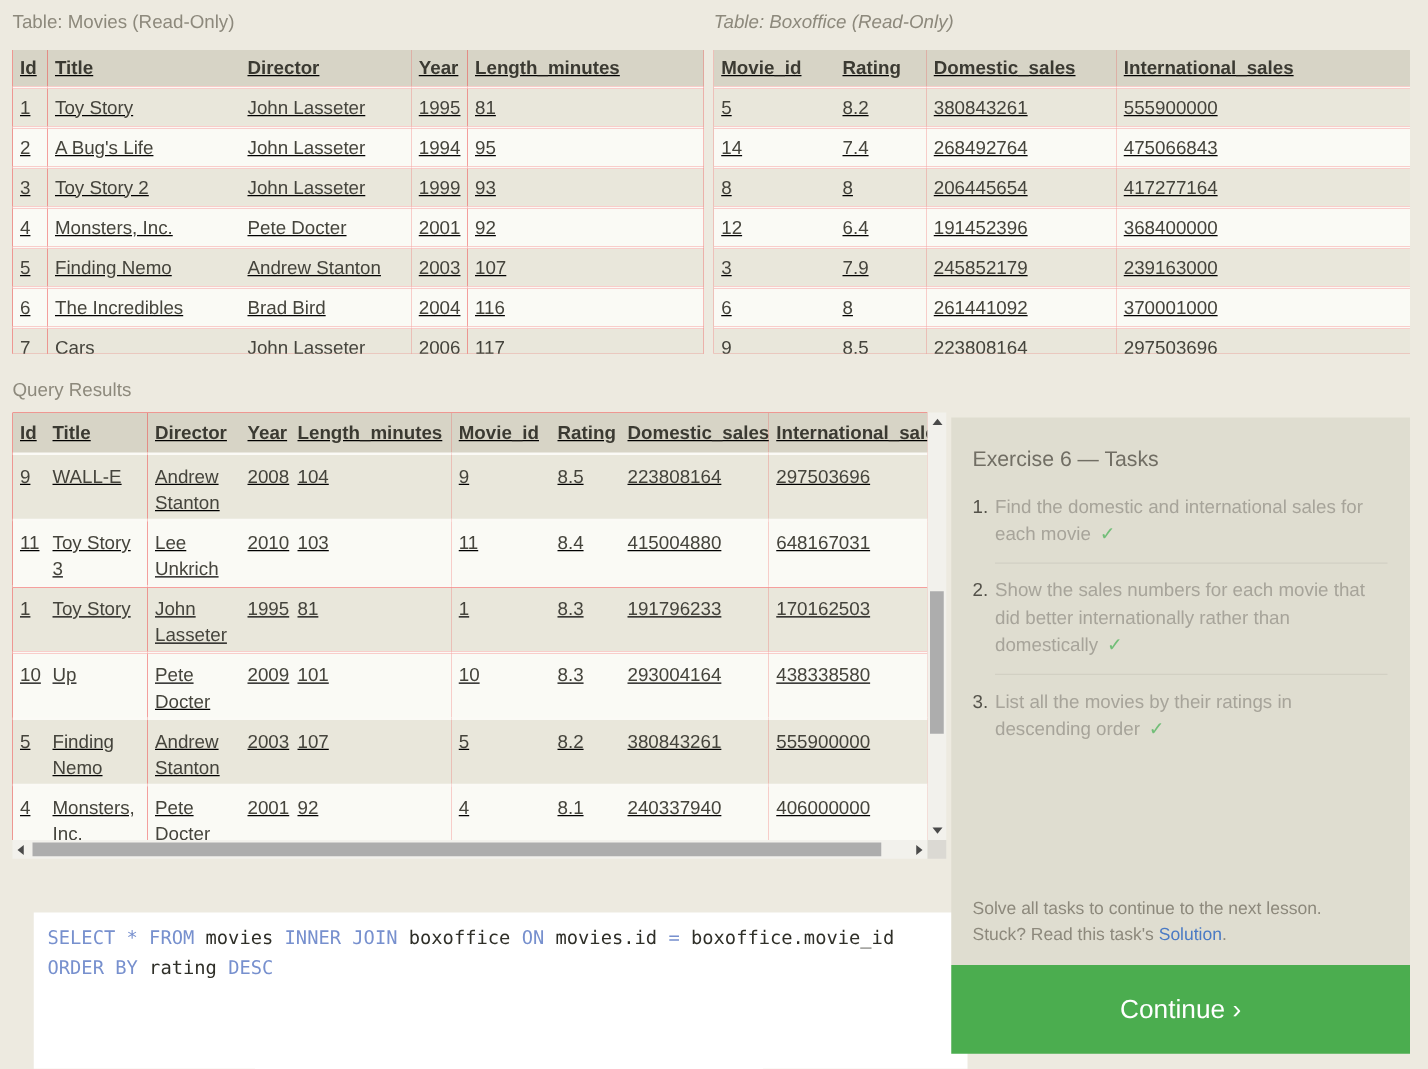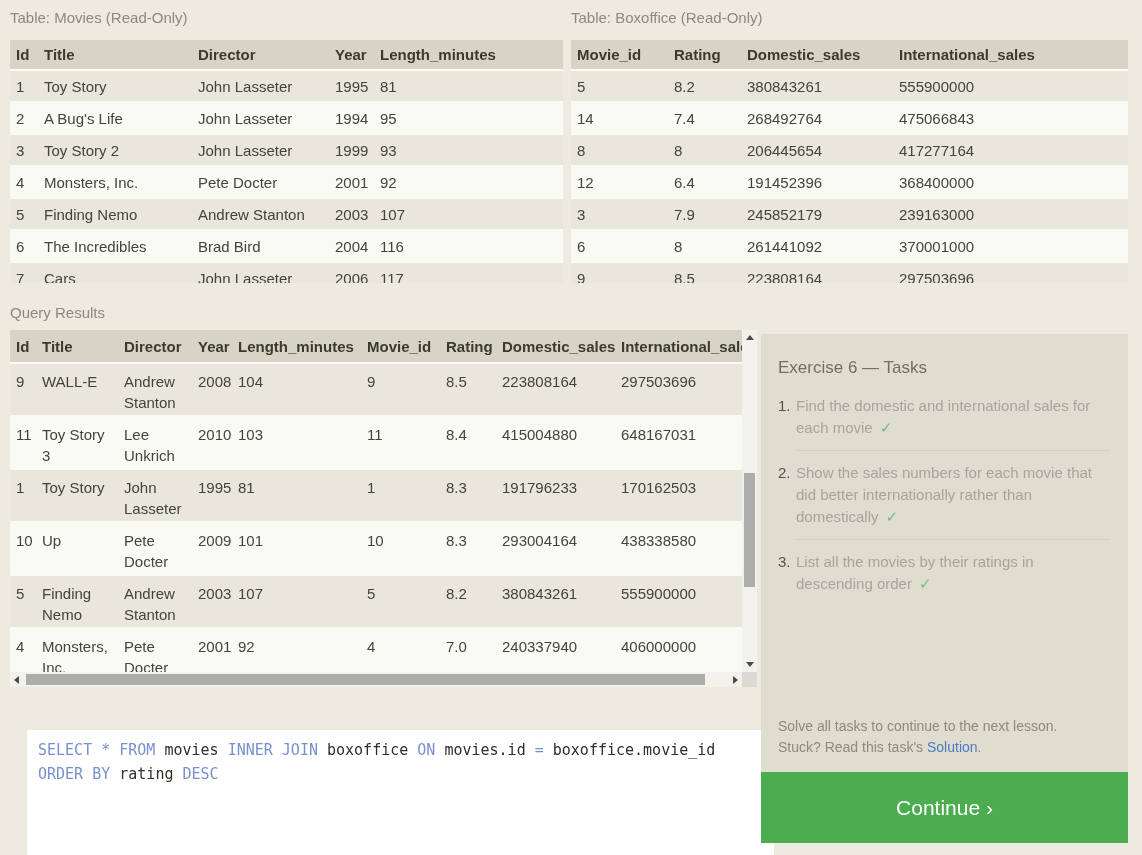--- a/index.html
+++ b/index.html
@@ -7,24 +7,24 @@
     width:1142px; height:855px; overflow:hidden;
     background:#EDEAE0;
     font-family:"Liberation Sans", sans-serif;
   }
   .page { position:relative; width:1142px; height:855px; background:#EDEAE0; }
 
   .panel-title {
     position:absolute; font-size:15px; color:#8D897C; white-space:nowrap;
   }
   #movies-title   { left:10px;  top:9px; }
-  #boxoffice-title{ left:571px; top:9px; }
+  #boxoffice-title{ left:571px; top:9px;font-style:italic; }
   #qr-title       { left:10px;  top:304px; }
 
-  .table-clip { position:absolute; overflow:hidden; background:#ef4444; }
+  .table-clip { position:absolute; overflow:hidden; background:#ef4444;text-decoration:underline; }
   #movies-clip    { left:10px;  top:40px;  width:553px; height:243px; }
   #boxoffice-clip { left:571px; top:40px;  width:557px; height:243px; }
   #qr-clip        { left:0;     top:0;     width:732px; height:342px; }
 
   table { border-collapse:collapse; table-layout:fixed; font-size:15px; color:#45443C; }
   th, td { padding:0 2px 0 6px; text-align:left; overflow:hidden; }
   thead tr { background:#D7D4C6; }
   th { font-weight:bold; color:#3B3A32; white-space:nowrap; }
   tr { border-bottom:2px solid #FBFAF6; }
   tbody tr:nth-child(odd)  { background:#E9E7DB; }
@@ -328,21 +328,21 @@
               <td>380843261</td>
               <td>555900000</td>
             </tr>
             <tr>
               <td>4</td>
               <td>Monsters, Inc.</td>
               <td>Pete Docter</td>
               <td>2001</td>
               <td>92</td>
               <td>4</td>
-              <td>7.0</td>
+              <td>8.1</td>
               <td>240337940</td>
               <td>406000000</td>
             </tr>
           </tbody>
         </table>
     </div>
     <div class="vscrollbar">
       <div class="arr arr-up"></div>
       <div class="v-thumb"></div>
       <div class="arr arr-down"></div>

